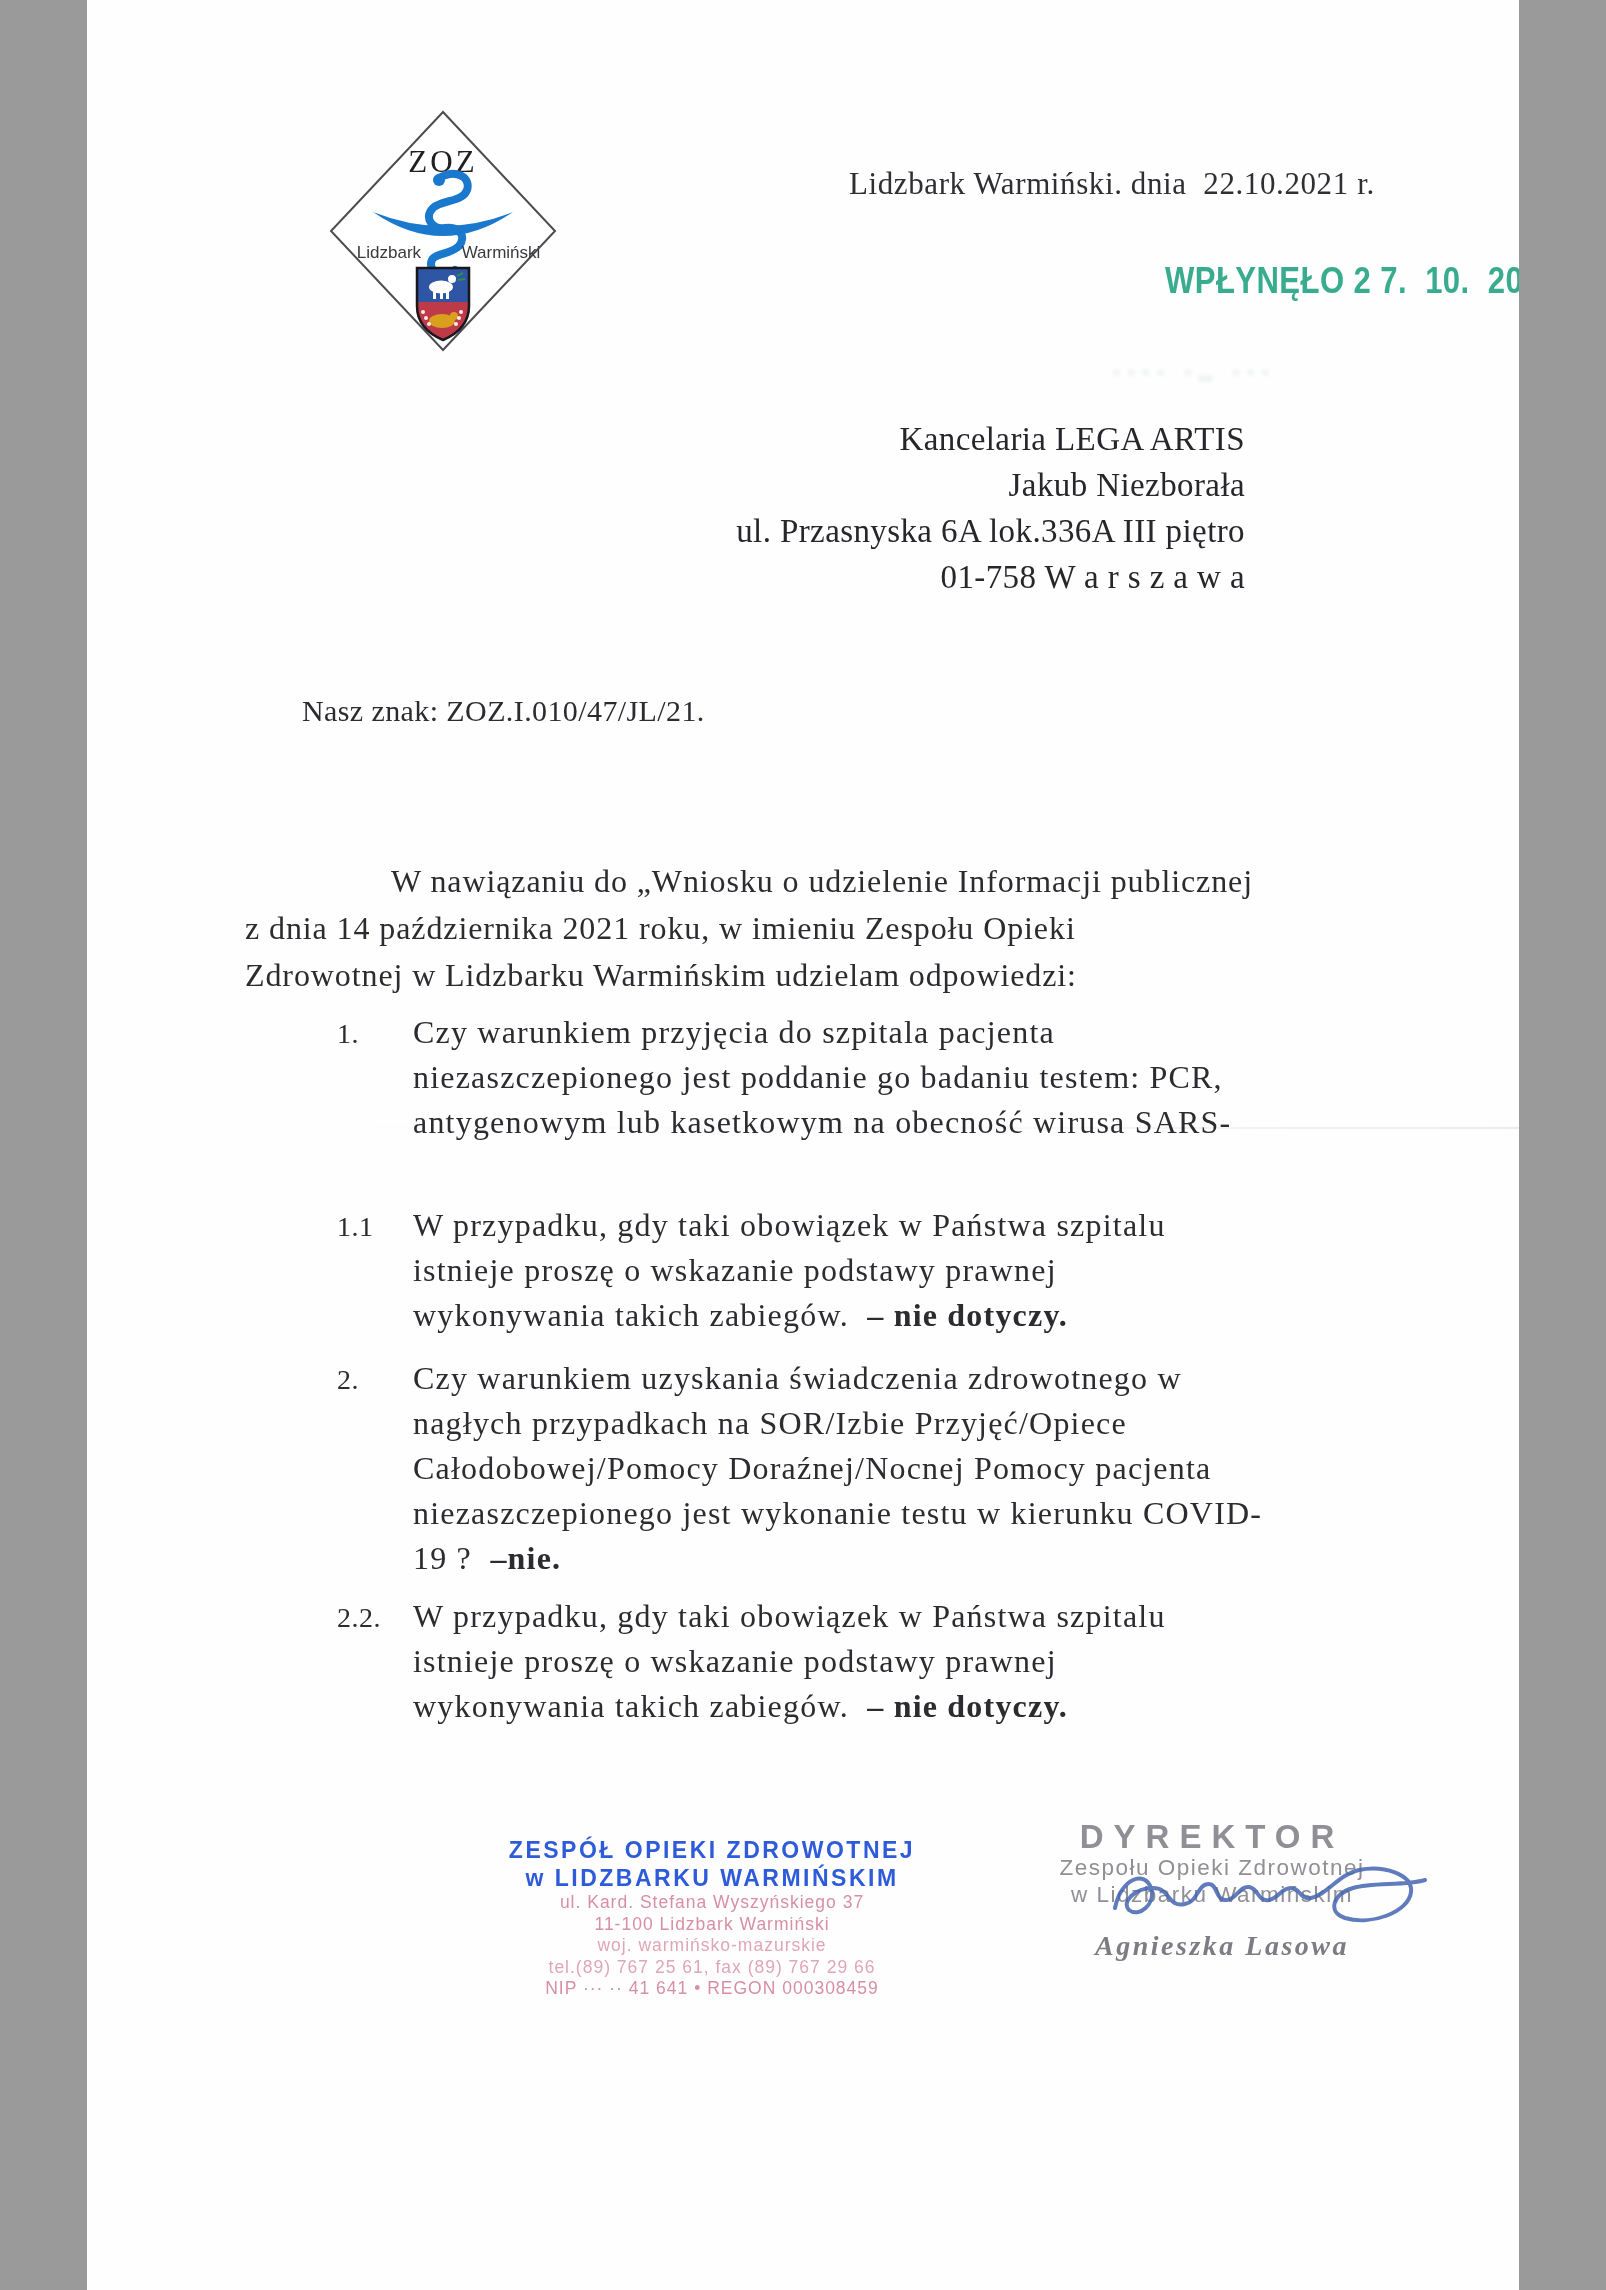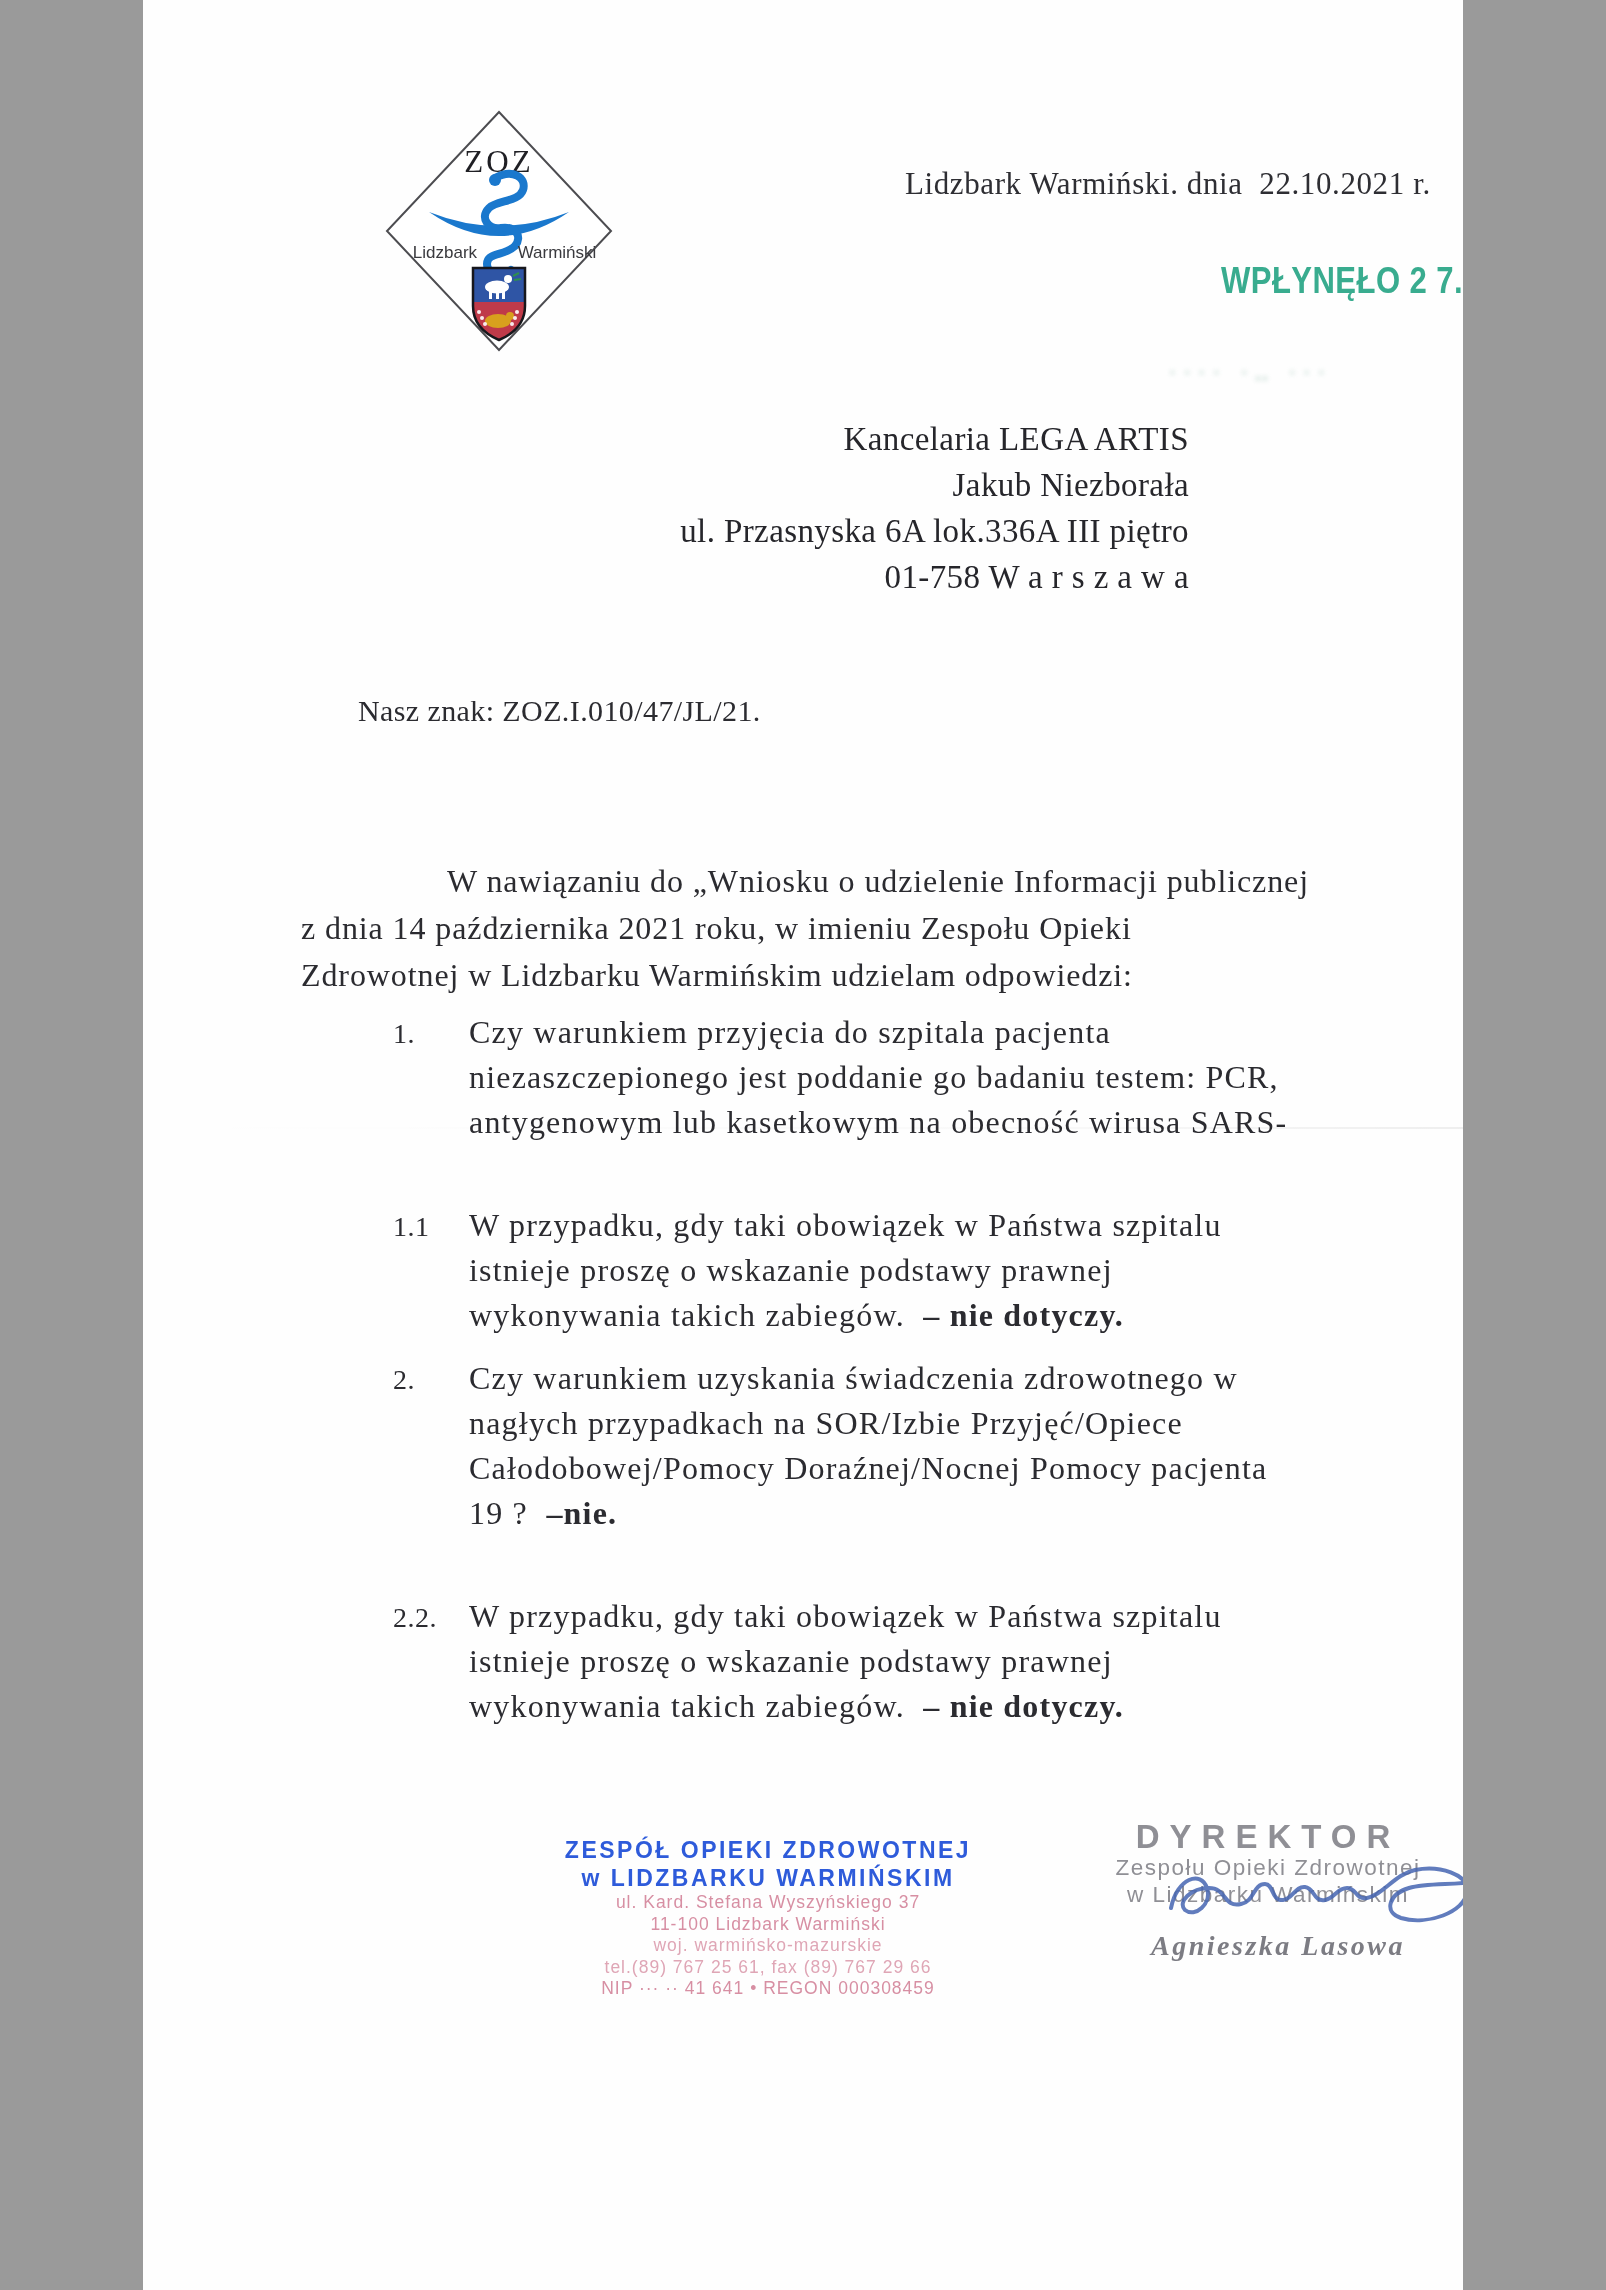--- a/index.html
+++ b/index.html
@@ -1,17 +1,17 @@
 <!DOCTYPE html>
 <html><head>
 <meta charset="utf-8">
 <style>
   html,body{margin:0;padding:0;background:#9a9a9a;}
   .page{
-    position:relative; width:1320px; height:2290px; margin:0 auto;
+    position:relative; width:1432px; height:2290px; margin:0 auto;
     background:#fefefe; overflow:hidden;
     font-family:"Liberation Serif", serif; color:#2b2b30;
   }
   .abs{position:absolute;}
   .pre{white-space:pre;}
 
   
   .date-line{left:762px; top:166px; font-size:31px; letter-spacing:.6px; color:#2e2e33;}
   .received-stamp{
     left:1078px; top:260px; font-family:"Liberation Sans", sans-serif;
@@ -147,20 +147,21 @@
     <div class="iline pre">W przypadku, gdy taki obowiązek w Państwa szpitalu</div>
     <div class="iline pre">istnieje proszę o wskazanie podstawy prawnej</div>
     <div class="iline pre"><span>wykonywania takich zabiegów.  </span><span class="b">– nie dotyczy.</span></div>
   </div>
 
   <div class="item" style="top:1356px;">
     <div class="marker">2.</div>
     <div class="iline pre">Czy warunkiem uzyskania świadczenia zdrowotnego w</div>
     <div class="iline pre">nagłych przypadkach na SOR/Izbie Przyjęć/Opiece</div>
     <div class="iline pre">Całodobowej/Pomocy Doraźnej/Nocnej Pomocy pacjenta</div>
+    <div class="iline pre">niezaszczepionego jest wykonanie testu w kierunku COVID-</div>
     <div class="iline pre"><span>19 ?  </span><span class="b">–nie.</span></div>
   </div>
 
   <div class="item" style="top:1594px;">
     <div class="marker">2.2.</div>
     <div class="iline pre">W przypadku, gdy taki obowiązek w Państwa szpitalu</div>
     <div class="iline pre">istnieje proszę o wskazanie podstawy prawnej</div>
     <div class="iline pre"><span>wykonywania takich zabiegów.  </span><span class="b">– nie dotyczy.</span></div>
   </div>
 

